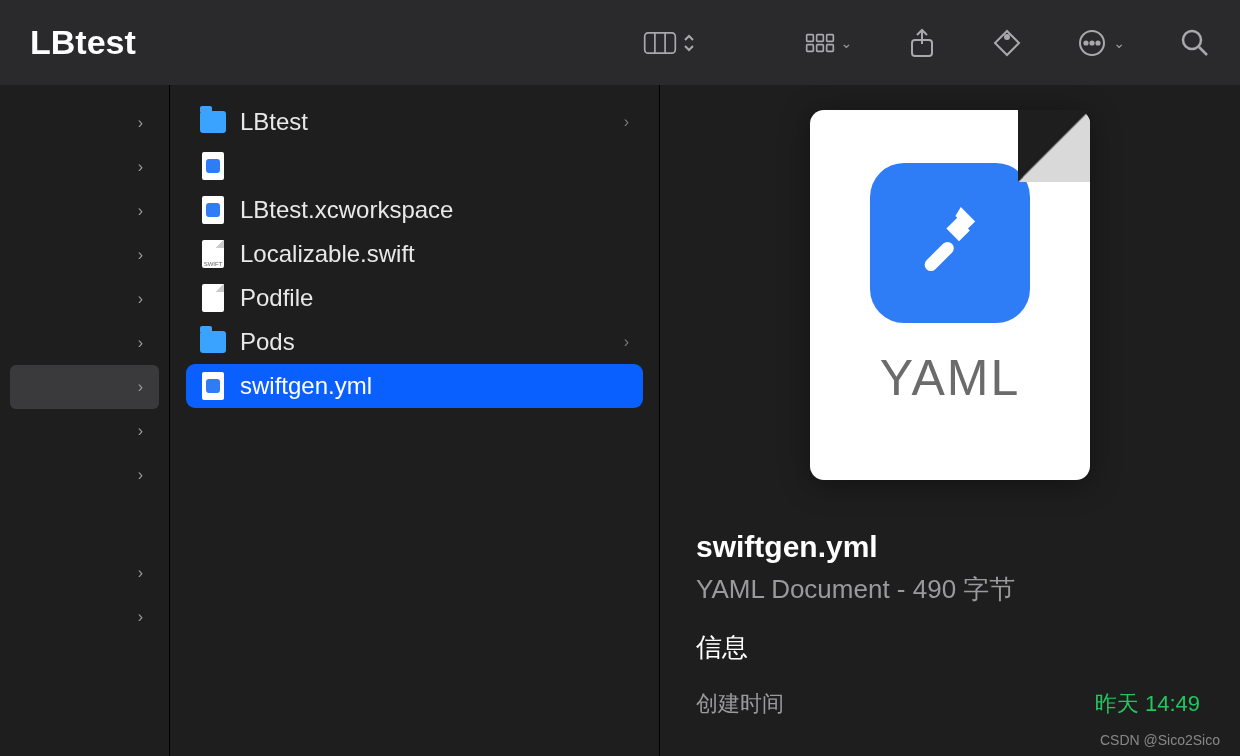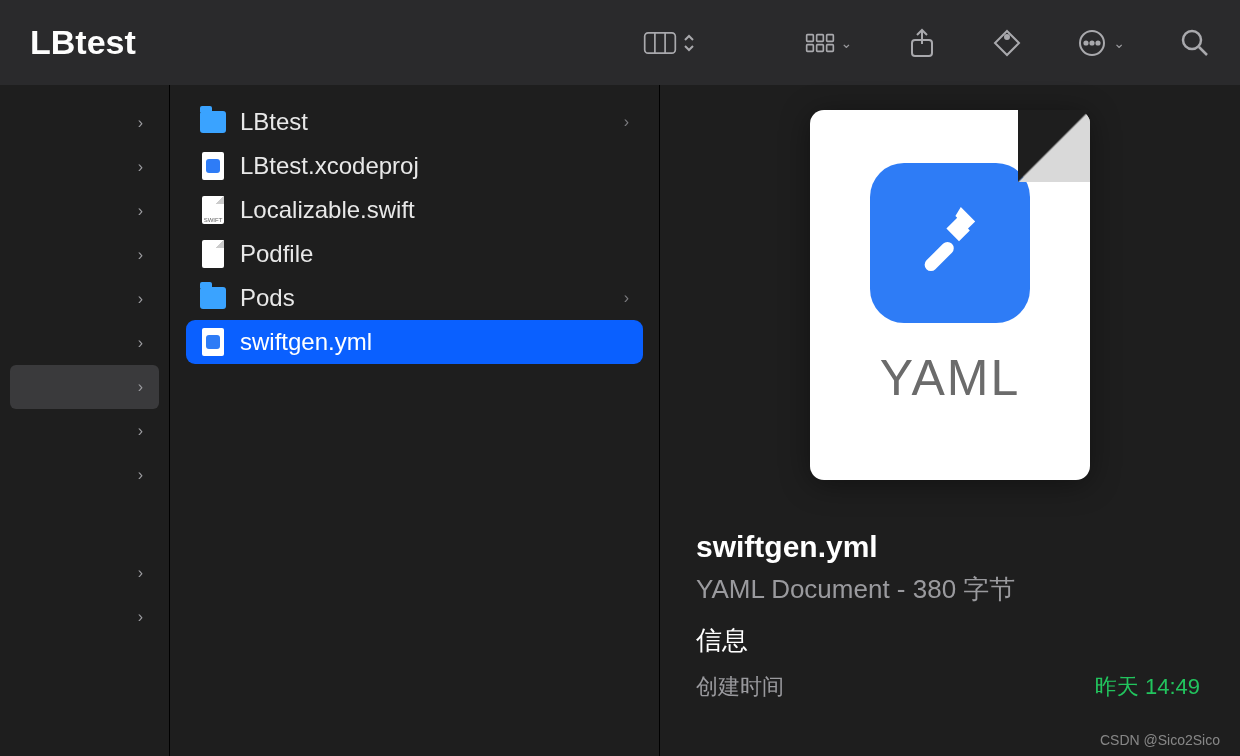--- a/index.html
+++ b/index.html
@@ -148,22 +148,22 @@
     color: #6b6b6b; font-weight: 400;
   }
 
   .preview-meta {
     width: 100%;
     padding: 50px 40px 0 36px;
     text-align: left;
   }
   .preview-name { font-size: 30px; font-weight: 600; color: #fff; }
   .preview-sub { font-size: 26px; color: #9a9a9e; margin-top: 8px; }
-  .preview-section { font-size: 26px; color: #fff; margin-top: 16px; font-weight: 500; font-family: Liberation Serif, serif; }
-  .preview-detail-row { display:flex; justify-content:space-between; margin-top: 14px; color: #9a9a9e; font-size: 22px; }
+  .preview-section { font-size: 26px; color: #fff; margin-top: 23px; font-weight: 500; font-family: Liberation Serif, serif; }
+  .preview-detail-row { display:flex; justify-content:space-between; margin-top: 24px; color: #9a9a9e; font-size: 22px; }
   .preview-detail-row .v { color: #22c55e; }
 
   .watermark {
     position: absolute; right: 20px; bottom: 8px;
     font-size: 14px; color: #dcdcdc; opacity: 0.55;
     font-family: Arial, sans-serif;
   }
 </style>
 </head>
 <body>
@@ -277,21 +277,28 @@
         </div>
       <div class="label">LBtest</div>
       <div class="chev">›</div>
     </div>
     <div class="file-row">
       <div class="fi">
           <div class="icon-doc xcode">
             <div class="inner"></div>
           </div>
         </div>
-      <div class="label">LBtest.xcodeproj</div>
+    </div>
+    <div class="file-row">
+      <div class="fi">
+          <div class="icon-doc xcode">
+            <div class="inner"></div>
+          </div>
+        </div>
+      <div class="label">LBtest.xcworkspace</div>
     </div>
     <div class="file-row">
       <div class="fi">
           <div class="icon-doc swift">
             <div class="fold"></div>
             <div class="tag">SWIFT</div>
           </div>
         </div>
       <div class="label">Localizable.swift</div>
     </div>
@@ -328,21 +335,21 @@
           <path d="M62 10 L78 26 L70 34 L72 36 L60 48 L46 34 L58 22 L56 20 Z"></path>
           <rect x="18" y="58" width="40" height="14" rx="7" transform="rotate(-45 38 65)"></rect>
         </svg>
       </div>
       <div class="ext">YAML</div>
     </div>
 
     <div class="preview-meta">
       <div class="preview-name">swiftgen.yml</div>
       <div class="preview-sub">
-        <span>YAML Document</span> - <span>380 字节</span>
+        <span>YAML Document</span> - <span>490 字节</span>
       </div>
       <div class="preview-section">信息</div>
       <div class="preview-detail-row">
         <span>创建时间</span>
         <span class="v">昨天 14:49</span>
       </div>
     </div>
   </div>
 </div>
 

